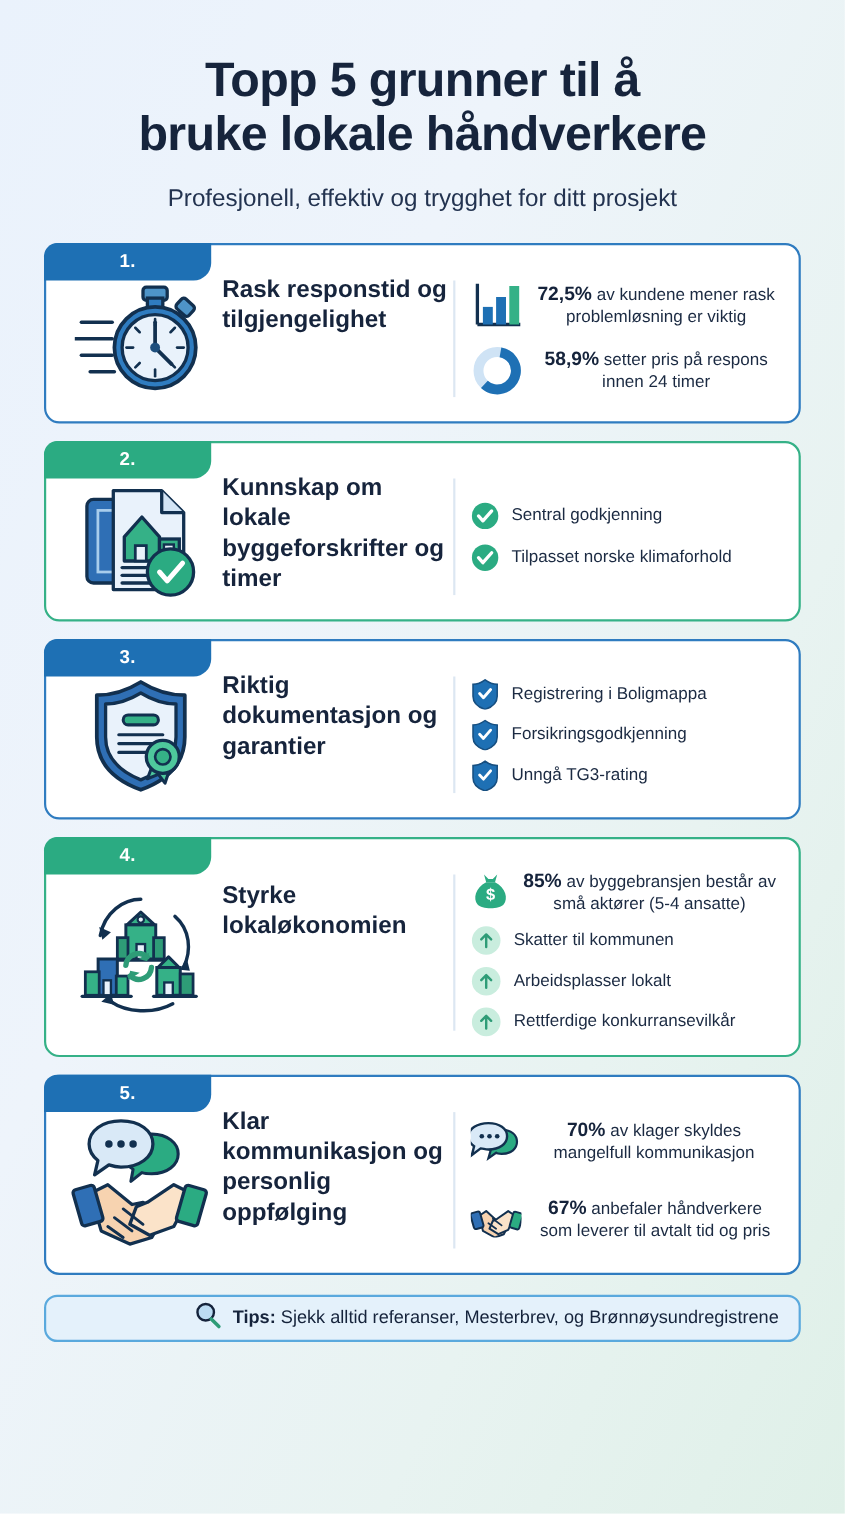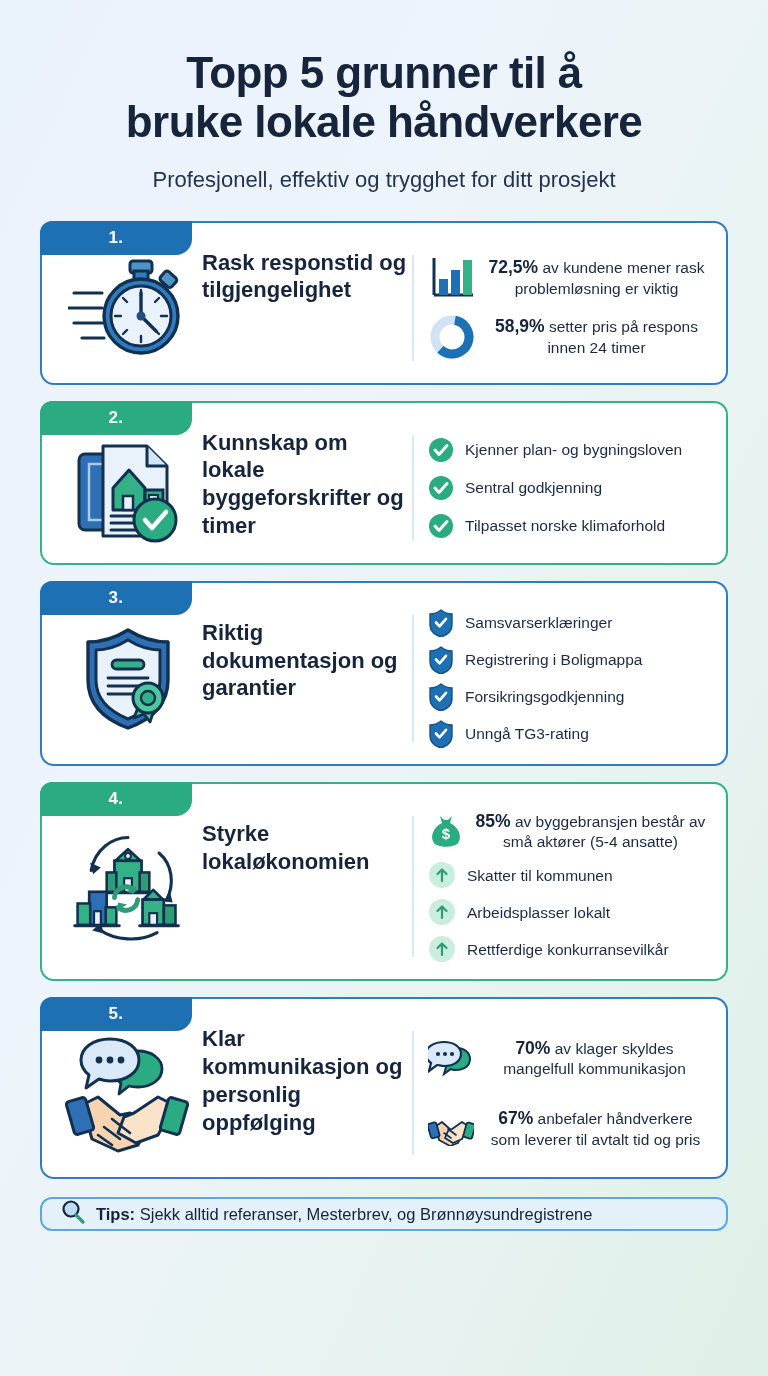--- a/index.html
+++ b/index.html
@@ -159,20 +159,21 @@
   .tips {
     margin-top: 18px;
     background: #e4f1fb;
     border: 2px solid #5aa9dd;
     border-radius: 12px;
     height: 48px;
     display: flex;
     align-items: center;
     gap: 10px;
     padding: 0 18px;
+    justify-content: flex-end;
   }
   .tips-text {
     font-size: 16.5px;
     color: #15233b;
   }
   .tips-text b { font-weight: 700; }
 </style>
 </head>
 <body>
 
@@ -280,29 +281,20 @@
       <div class="divider"></div>
 
       <div class="card-right">
         <div class="list-row">
           <span class="stat-icon">
             <svg width="26" height="26" viewBox="0 0 26 26">
                 <circle cx="13" cy="13" r="12" fill="#2bab82"></circle>
                 <path d="M7 13 l4 4.5 l8 -9" fill="none" stroke="#fff" stroke-width="3" stroke-linecap="round" stroke-linejoin="round"></path>
               </svg>
           </span>
-          <span class="list-text">Kjenner plan- og bygningsloven</span>
-        </div>
-        <div class="list-row">
-          <span class="stat-icon">
-            <svg width="26" height="26" viewBox="0 0 26 26">
-                <circle cx="13" cy="13" r="12" fill="#2bab82"></circle>
-                <path d="M7 13 l4 4.5 l8 -9" fill="none" stroke="#fff" stroke-width="3" stroke-linecap="round" stroke-linejoin="round"></path>
-              </svg>
-          </span>
           <span class="list-text">Sentral godkjenning</span>
         </div>
         <div class="list-row">
           <span class="stat-icon">
             <svg width="26" height="26" viewBox="0 0 26 26">
                 <circle cx="13" cy="13" r="12" fill="#2bab82"></circle>
                 <path d="M7 13 l4 4.5 l8 -9" fill="none" stroke="#fff" stroke-width="3" stroke-linecap="round" stroke-linejoin="round"></path>
               </svg>
           </span>
           <span class="list-text">Tilpasset norske klimaforhold</span>
@@ -328,29 +320,20 @@
             <circle cx="76" cy="76" r="15" fill="#4ec79c" stroke="#12304f" stroke-width="3"></circle>
             <circle cx="76" cy="76" r="7" fill="#35b187" stroke="#12304f" stroke-width="2.4"></circle>
           </svg>
         </div>
         <div class="card-heading">Riktig dokumentasjon og garantier</div>
       </div>
 
       <div class="divider"></div>
 
       <div class="card-right" style="gap:9px;">
-        <div class="list-row">
-          <span class="stat-icon">
-            <svg width="26" height="28" viewBox="0 0 26 28">
-                <path d="M13 1 C9 4 4 5 2 5 v11 c0 7 5 10 11 12 c6 -2 11 -5 11 -12 v-11 c-2 0 -7 -1 -11 -4 z" fill="#1e70b4" stroke="#174f80" stroke-width="1.4"></path>
-                <path d="M8 13.5 l3.5 3.8 l6.5 -7.5" fill="none" stroke="#fff" stroke-width="2.6" stroke-linecap="round" stroke-linejoin="round"></path>
-              </svg>
-          </span>
-          <span class="list-text">Samsvarserklæringer</span>
-        </div>
         <div class="list-row">
           <span class="stat-icon">
             <svg width="26" height="28" viewBox="0 0 26 28">
                 <path d="M13 1 C9 4 4 5 2 5 v11 c0 7 5 10 11 12 c6 -2 11 -5 11 -12 v-11 c-2 0 -7 -1 -11 -4 z" fill="#1e70b4" stroke="#174f80" stroke-width="1.4"></path>
                 <path d="M8 13.5 l3.5 3.8 l6.5 -7.5" fill="none" stroke="#fff" stroke-width="2.6" stroke-linecap="round" stroke-linejoin="round"></path>
               </svg>
           </span>
           <span class="list-text">Registrering i Boligmappa</span>
         </div>
         <div class="list-row">

